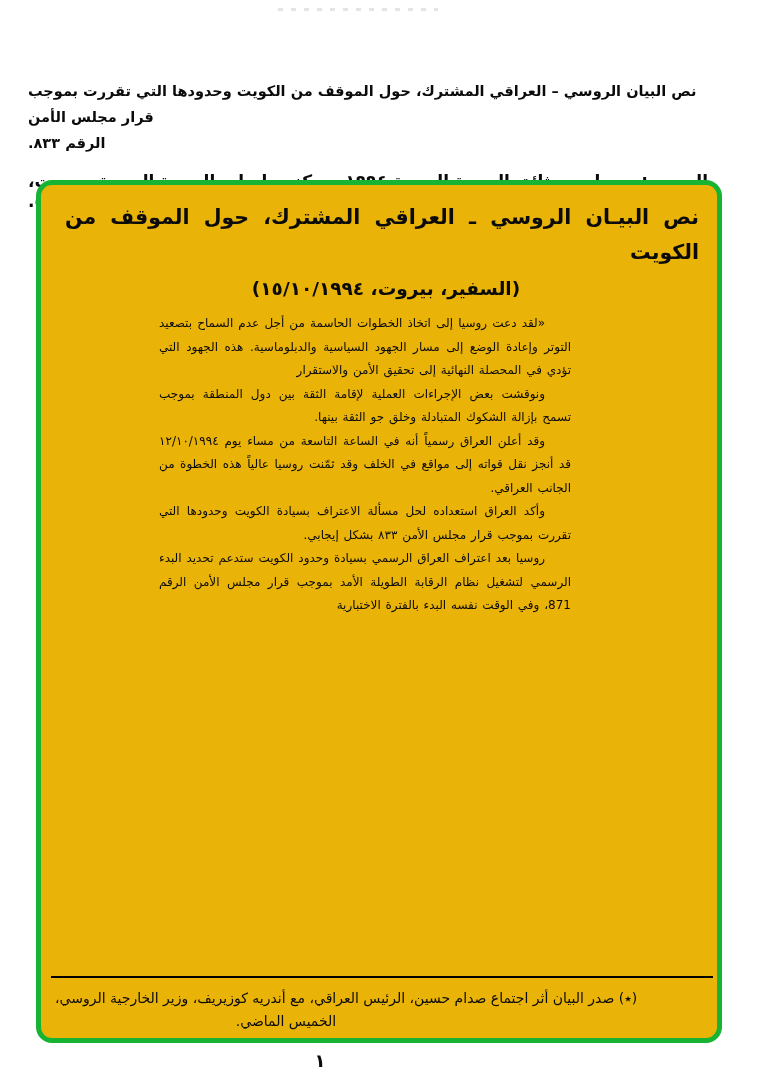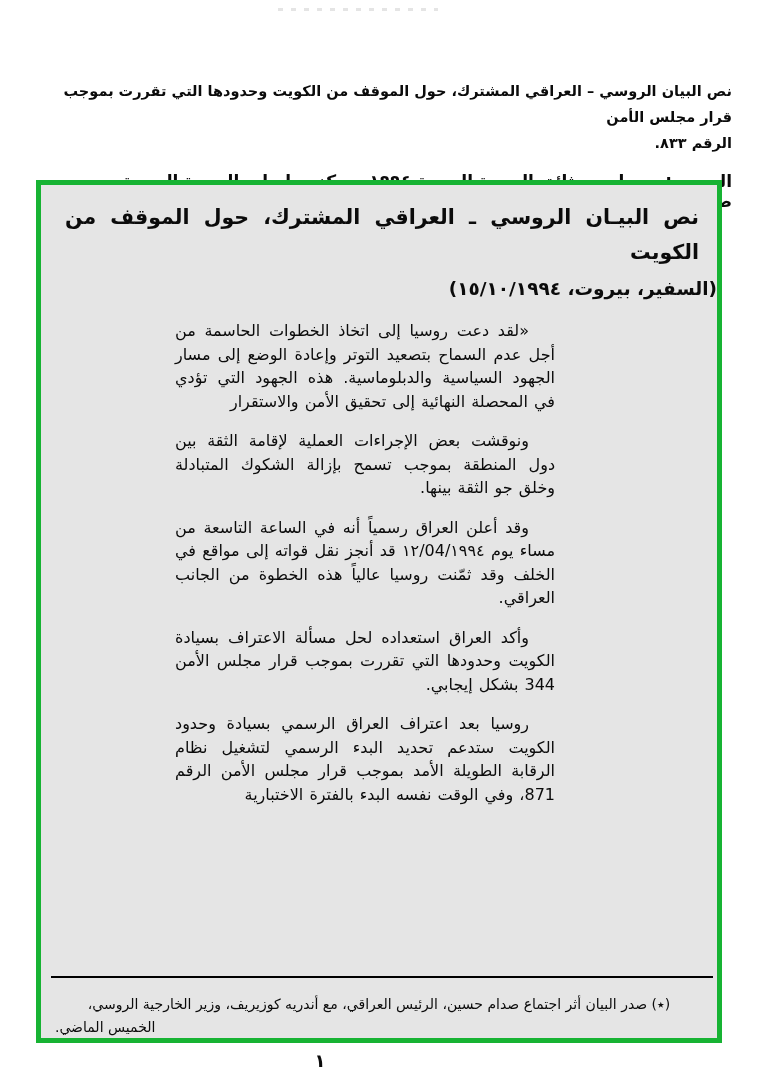--- a/index.html
+++ b/index.html
@@ -27,21 +27,21 @@
     opacity: 0.55;
   }
 
   
   .page-header {
     position: absolute;
     top: 78px;
     left: 28px;
     right: 26px;
     direction: rtl;
-    text-align: right;
+    text-align: left;
     font-weight: bold;
   }
   .page-header .h-line1,
   .page-header .h-line2 {
     font-size: 14.5px;
     line-height: 26px;
     letter-spacing: 0.2px;
   }
   .page-header .h-source {
     font-size: 17px;
@@ -50,22 +50,22 @@
   }
 
   
   .doc-box {
     position: absolute;
     left: 36px;
     top: 180px;
     width: 676px;
     height: 853px;
     border: 5px solid #17b333;
-    border-radius: 0;
-    background: #e5e5e5;
+    border-radius: 16px;
+    background: #eab308;
   }
 
   .doc-title {
     margin: 15px 18px 0 24px;
     direction: rtl;
     font-weight: bold;
     font-size: 20.5px;
     line-height: 35px;
   }
   .doc-title .t-line {
@@ -75,34 +75,34 @@
   .doc-title .fn-marker {
     font-size: 12px;
     vertical-align: super;
     letter-spacing: 1px;
   }
 
   .doc-attribution {
     margin-top: 5px;
     padding-left: 14px;
     direction: rtl;
-    text-align: right;
+    text-align: center;
     font-weight: bold;
     font-size: 18.5px;
     line-height: 28px;
   }
 
   .doc-body {
     width: 412px;
     margin: 9px 146px 0 118px; 
     direction: rtl;
   }
   .doc-body p {
-    margin: 16px;
-    font-size: 16px;
+    margin: 0;
+    font-size: 12px;
     line-height: 23.5px;
     text-align: justify;
     word-spacing: 1px;
   }
   .doc-body p.indent { text-indent: 26px; }
   .doc-body p.gap { margin-top: 9px; }
 
   .footnote-rule {
     position: absolute;
     top: 791px;
@@ -113,22 +113,22 @@
   }
   .doc-footnote {
     position: absolute;
     top: 802px;
     left: 14px;
     right: 8px;
     direction: rtl;
     font-size: 14px;
     line-height: 23px;
   }
-  .doc-footnote .f-line1 { text-align: center; padding-right: 6px; margin-top: 6px; }
-  .doc-footnote .f-line2 { text-align: left; padding-right: 192px; }
+  .doc-footnote .f-line1 { text-align: left; padding-right: 6px; }
+  .doc-footnote .f-line2 { text-align: center; padding-right: 192px; }
 
   .page-number {
     position: absolute;
     top: 1050px;
     left: 260px;
     width: 120px;
     text-align: center;
     font-size: 18px;
     font-weight: bold;
   }
@@ -148,22 +148,22 @@
 
   <div class="doc-title">
     <div class="t-line">نص البيـان الروسي ـ العراقي المشترك، حول الموقف من الكويت</div>
   </div>
 
   <div class="doc-attribution">(السفير، بيروت، ١٥/١٠/١٩٩٤)</div>
 
   <div class="doc-body">
     <p class="indent">«لقد دعت روسيا إلى اتخاذ الخطوات الحاسمة من أجل عدم السماح بتصعيد التوتر وإعادة الوضع إلى مسار الجهود السياسية والدبلوماسية. هذه الجهود التي تؤدي في المحصلة النهائية إلى تحقيق الأمن والاستقرار</p>
     <p class="indent">ونوقشت بعض الإجراءات العملية لإقامة الثقة بين دول المنطقة بموجب تسمح بإزالة الشكوك المتبادلة وخلق جو الثقة بينها.</p>
-    <p class="indent">وقد أعلن العراق رسمياً أنه في الساعة التاسعة من مساء يوم ١٢/04/١٩٩٤ قد أنجز نقل قواته إلى مواقع في الخلف وقد ثمّنت روسيا عالياً هذه الخطوة من الجانب العراقي.</p>
-    <p class="indent">وأكد العراق استعداده لحل مسألة الاعتراف بسيادة الكويت وحدودها التي تقررت بموجب قرار مجلس الأمن 344 بشكل إيجابي.</p>
+    <p class="indent">وقد أعلن العراق رسمياً أنه في الساعة التاسعة من مساء يوم ١٢/١٠/١٩٩٤ قد أنجز نقل قواته إلى مواقع في الخلف وقد ثمّنت روسيا عالياً هذه الخطوة من الجانب العراقي.</p>
+    <p class="indent">وأكد العراق استعداده لحل مسألة الاعتراف بسيادة الكويت وحدودها التي تقررت بموجب قرار مجلس الأمن ٨٣٣ بشكل إيجابي.</p>
     <p class="indent">روسيا بعد اعتراف العراق الرسمي بسيادة وحدود الكويت ستدعم تحديد البدء الرسمي لتشغيل نظام الرقابة الطويلة الأمد بموجب قرار مجلس الأمن الرقم 871، وفي الوقت نفسه البدء بالفترة الاختبارية</p>
   </div>
 
   <div class="footnote-rule"></div>
 
   <div class="doc-footnote">
     <div class="f-line1">(٭) صدر البيان أثر اجتماع صدام حسين، الرئيس العراقي، مع أندريه كوزيريف، وزير الخارجية الروسي،</div>
     <div class="f-line2">الخميس الماضي.</div>
   </div>
 

